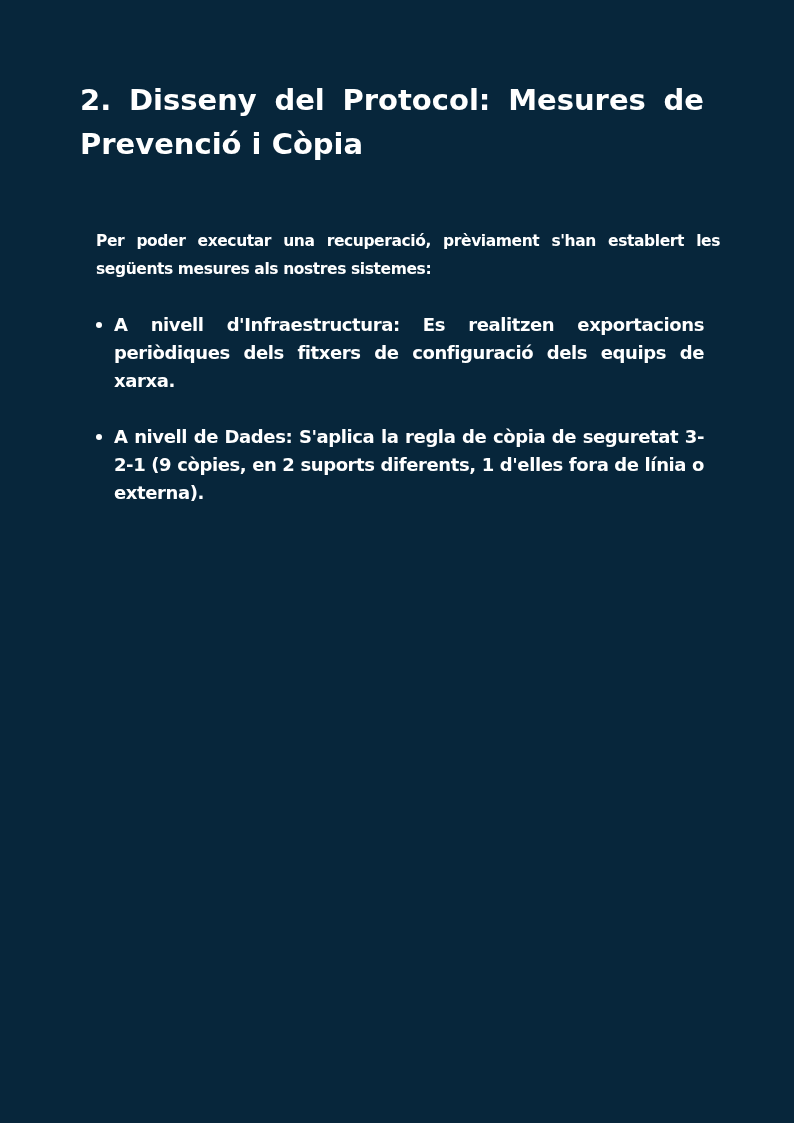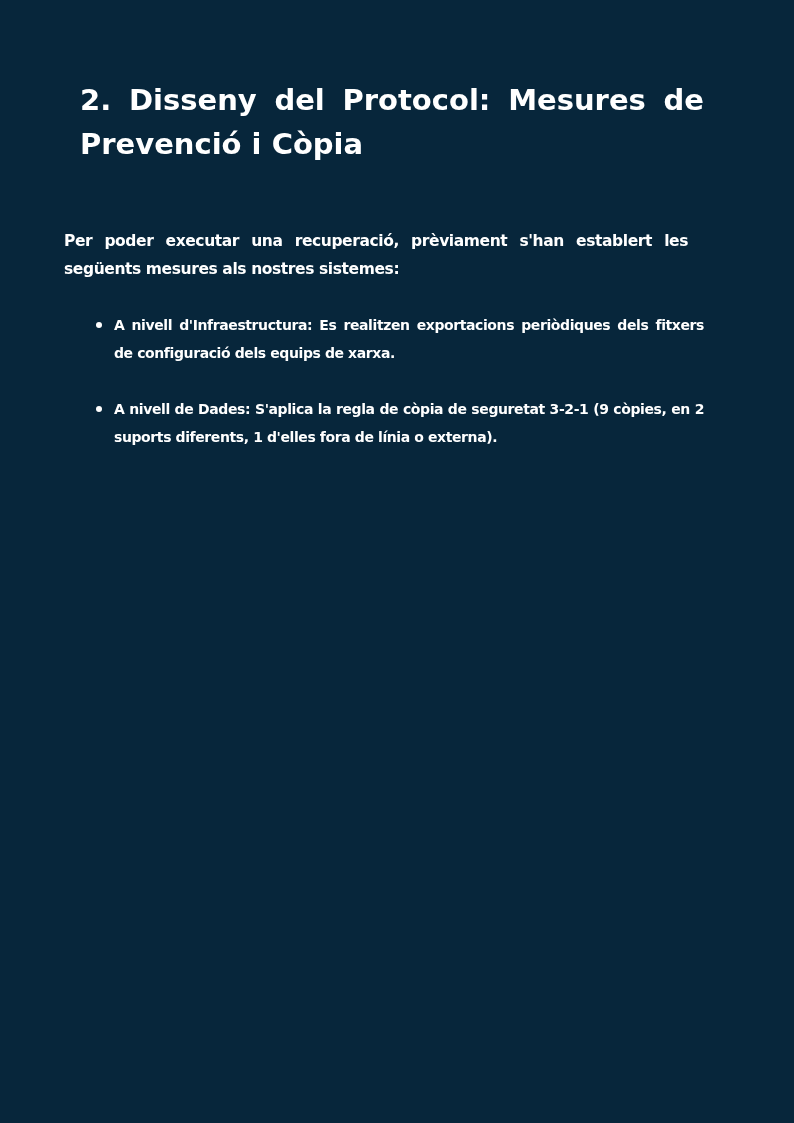--- a/index.html
+++ b/index.html
@@ -30,21 +30,21 @@
       font-family: "DejaVu Sans", sans-serif;
       font-weight: 600;
       font-size: 29px;
       line-height: 44px;
       text-align: justify;
       text-align-last: left;
       letter-spacing: 0px;
     }
     .intro {
       position: absolute;
-      left: 64px;
+      left: 96px;
       top: 227px;
       width: 624px;
       margin: 0;
       font-family: "DejaVu Sans", sans-serif;
       font-weight: 600;
       font-size: 15.5px;
       line-height: 28px;
       text-align: justify;
       letter-spacing: -0.4px;
     }
@@ -56,21 +56,21 @@
       margin: 0;
       padding: 0;
       list-style: none;
     }
     .bullet {
       position: relative;
       padding-left: 34px;
       margin: 0 0 28px 0;
       font-family: "DejaVu Sans", sans-serif;
       font-weight: 600;
-      font-size: 14px;
+      font-size: 18px;
       line-height: 28px;
       text-align: justify;
       letter-spacing: -0.4px;
     }
     .bullet-dot {
       position: absolute;
       left: 16px;
       top: 11px;
       width: 6px;
       height: 6px;

